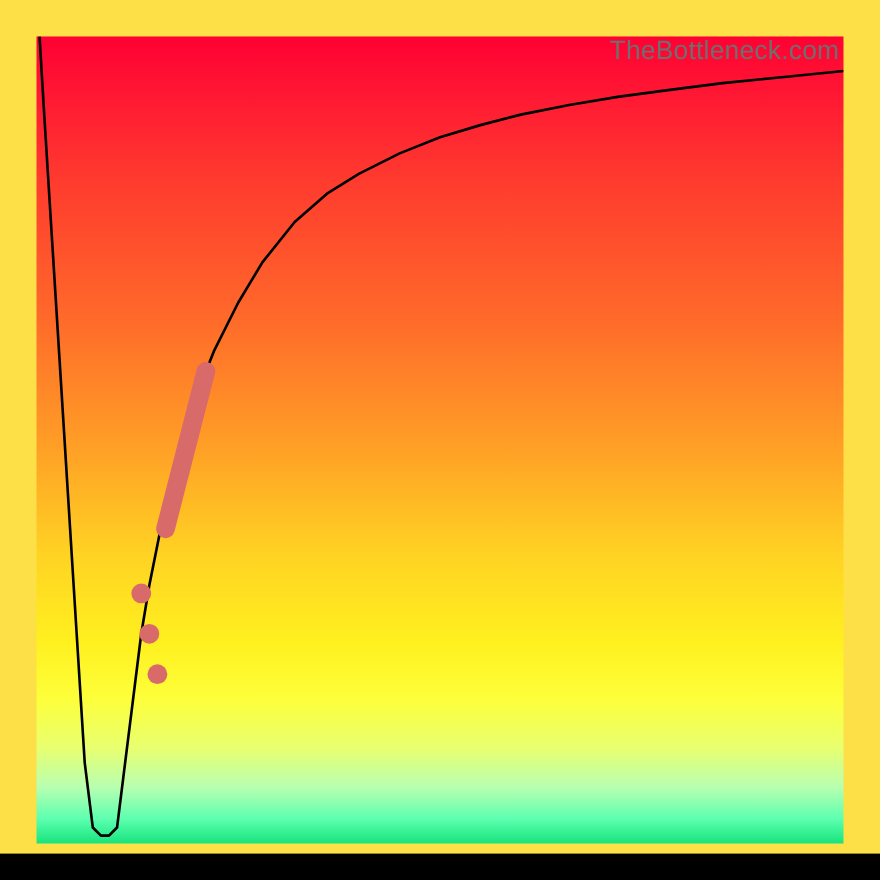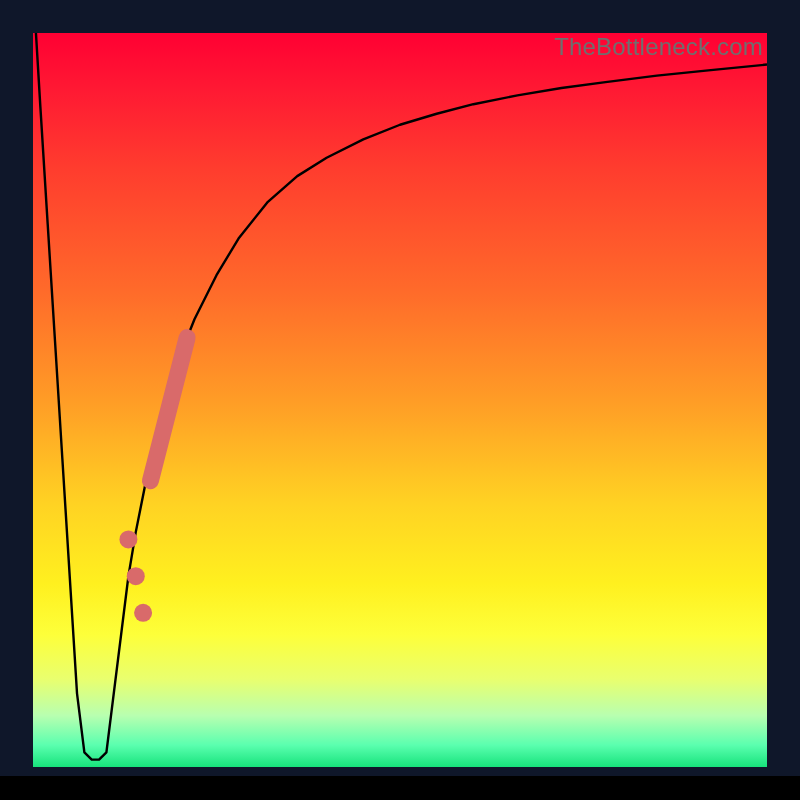--- a/index.html
+++ b/index.html
@@ -8,21 +8,21 @@
     width: 800px;
     height: 800px;
     overflow: hidden;
     background: #000;
     font-family: Arial, Helvetica, sans-serif;
   }
   .frame {
     position: relative;
     width: 800px;
     height: 776px;
-    background: #0f172a;
+    background: #fde047;
     text-decoration: underline;
   }
   .plot {
     position: absolute;
     left: 33px;
     top: 33px;
     width: 734px;
     height: 734px;
     overflow: hidden;
   }

